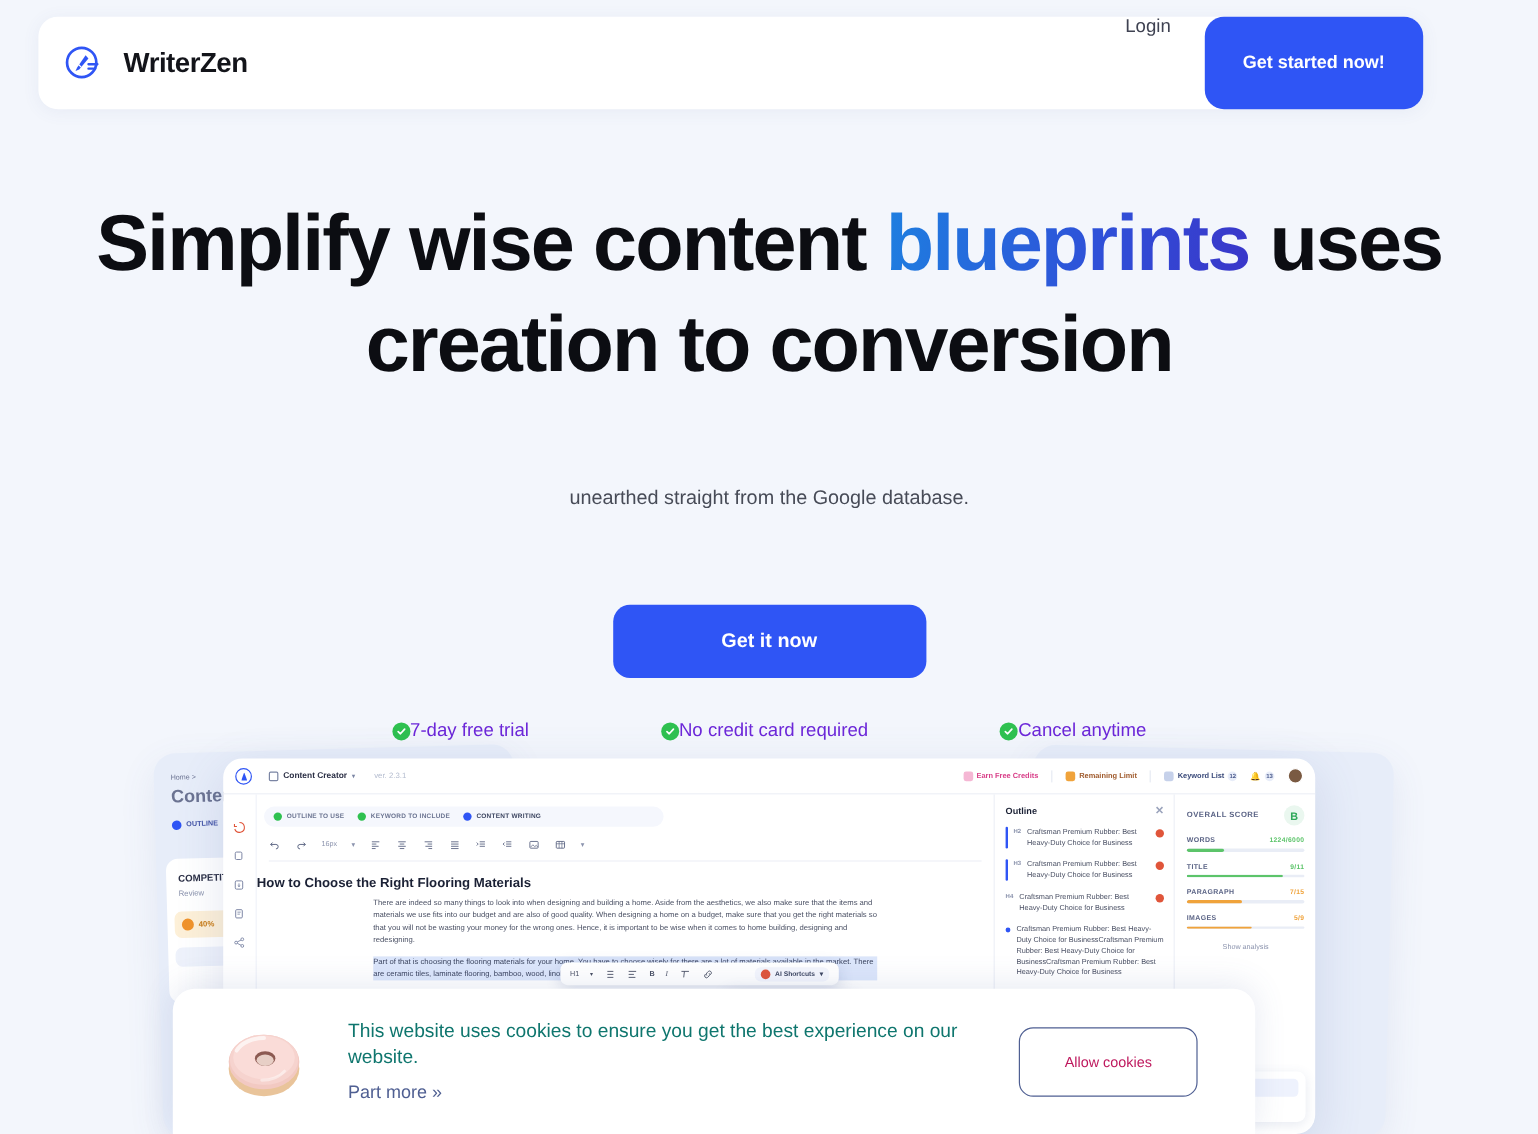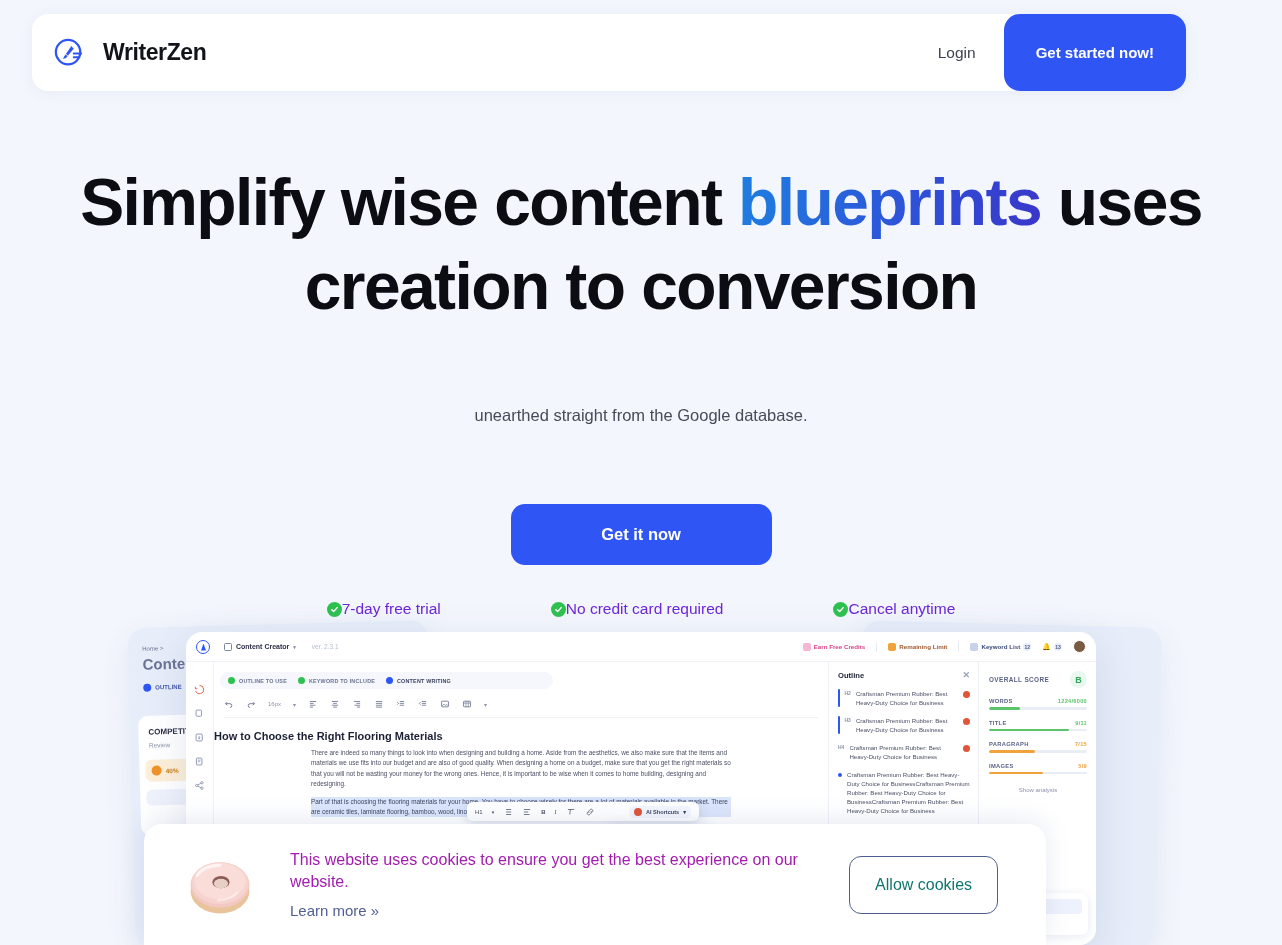--- a/index.html
+++ b/index.html
@@ -55,21 +55,20 @@
     font-size: 15.5px;
     color: #5b6d9e;
     font-weight: 500;
     padding: 8px 24px;
     cursor: pointer;
     white-space: nowrap;
   }
   .header-right {
     margin-left: auto;
     display: flex;
-    align-items: center;
     height: 100%;
   }
   .login-link {
     font-size: 15.5px;
     color: #3f4252;
     font-weight: 400;
     padding: 0 28px;
     cursor: pointer;
     white-space: nowrap;
   }
@@ -370,40 +369,40 @@
     border-radius: 18px 18px 0 0;
     box-shadow: 0 -4px 26px rgba(80,100,160,0.13);
     display: flex;
     align-items: center;
     padding: 0 22px;
   }
   .donut { width: 76px; height: 76px; flex: 0 0 auto; margin-left: 16px; }
   .cookie-text { margin-left: 32px; }
   .cookie-line {
     font-size: 16px;
-    color: #a21caf;
+    color: #0f766e;
     line-height: 22px;
   }
   .cookie-link {
     margin-top: 9px;
     font-size: 15px;
     color: #4f5f92;
     cursor: pointer;
     display: inline-block;
   }
   .allow-btn {
     margin-left: auto;
     margin-right: 26px;
     width: 152px;
     height: 58px;
     border: 1.5px solid #4f5f92;
     background: #ffffff;
     border-radius: 12px;
-    color: #0f766e;
-    font-size: 16px;
+    color: #be185d;
+    font-size: 12px;
     font-family: "Liberation Sans", sans-serif;
     cursor: pointer;
   }
 </style>
 </head>
 <body>
 
 <div class="page">
 
   <div class="header">
@@ -747,19 +746,19 @@
       <ellipse cx="40" cy="38" rx="30" ry="22" fill="#f6d3ce"></ellipse>
       <ellipse cx="40" cy="36" rx="27" ry="19" fill="#fadcd8"></ellipse>
       <ellipse cx="41" cy="37" rx="9" ry="6.5" fill="#8c5a52"></ellipse>
       <ellipse cx="41" cy="38.5" rx="7.5" ry="5" fill="#e7cfc6"></ellipse>
       <path d="M16 30c4-7 14-11 24-11" stroke="#ffffff" stroke-width="3.5" fill="none" opacity="0.65" stroke-linecap="round"></path>
       <path d="M58 48c-4 5-12 8-20 8" stroke="#ffffff" stroke-width="2.5" fill="none" opacity="0.45" stroke-linecap="round"></path>
     </svg>
 
     <div class="cookie-text">
       <div class="cookie-line">This website uses cookies to ensure you get the best experience on our website.</div>
-      <div class="cookie-link">Learn more »</div>
+      <div class="cookie-link">Part more »</div>
     </div>
 
     <button class="allow-btn">Allow cookies</button>
   </div>
 
 </div>
 
 </body></html>

